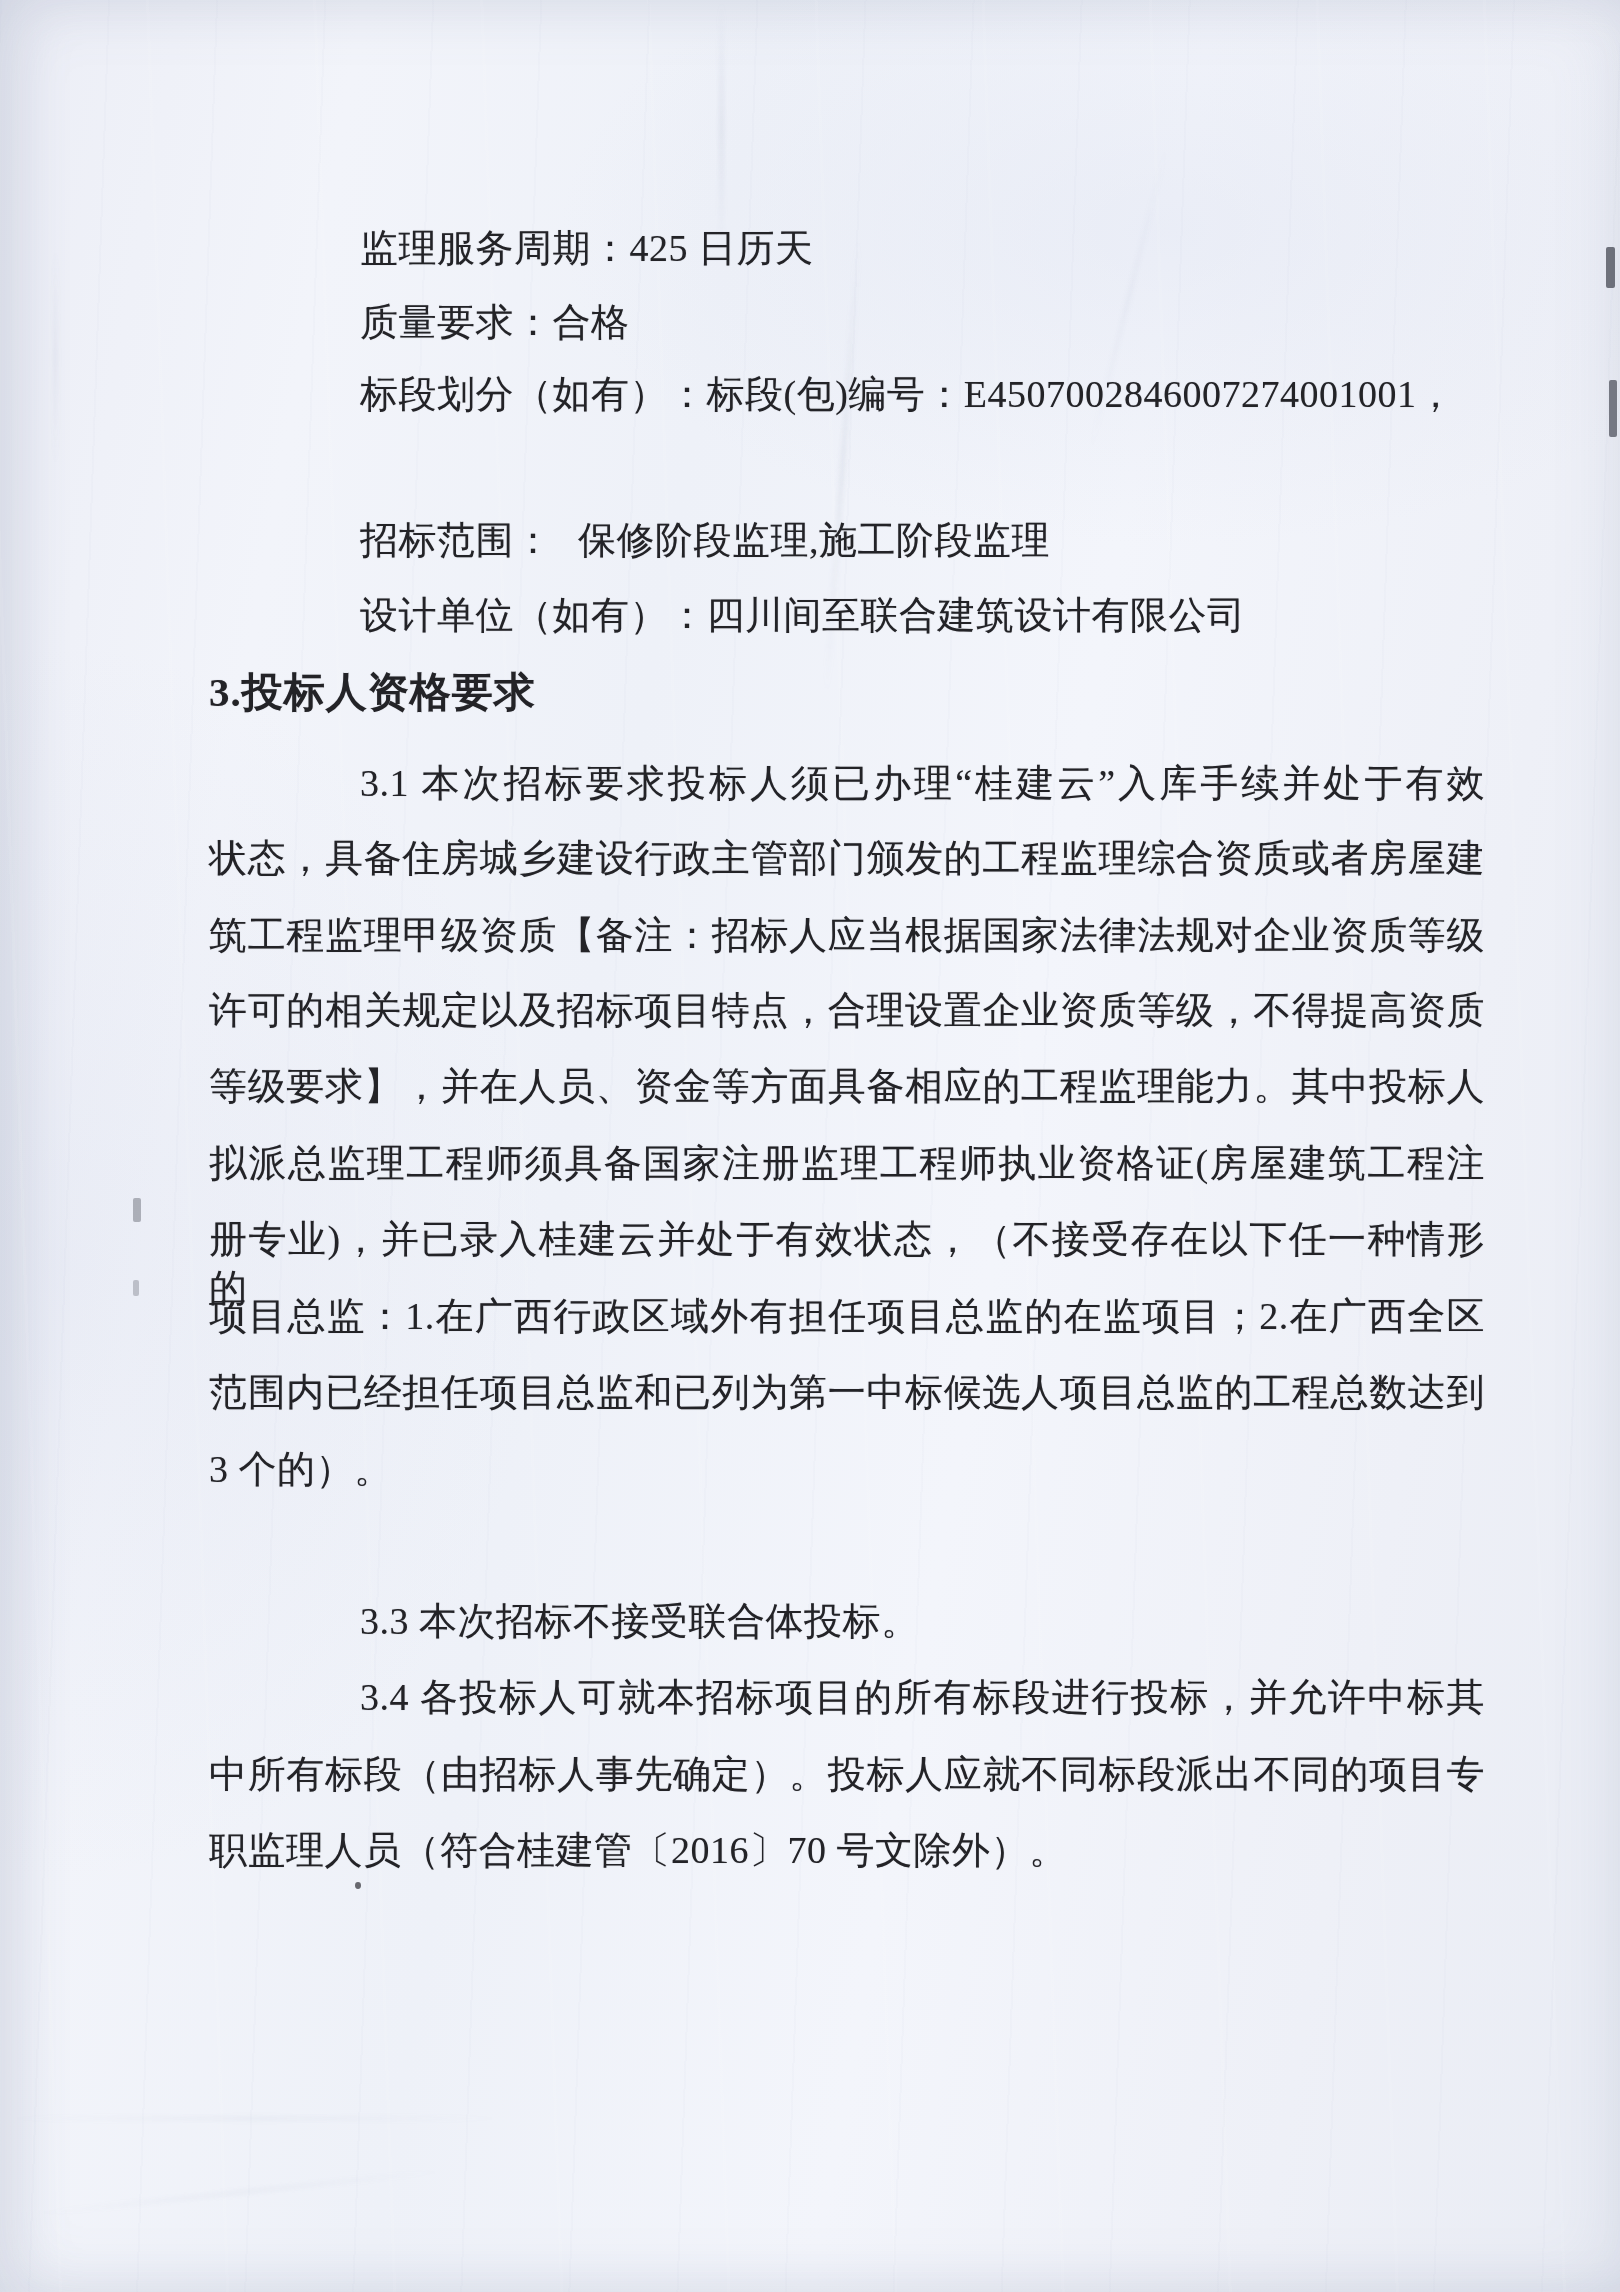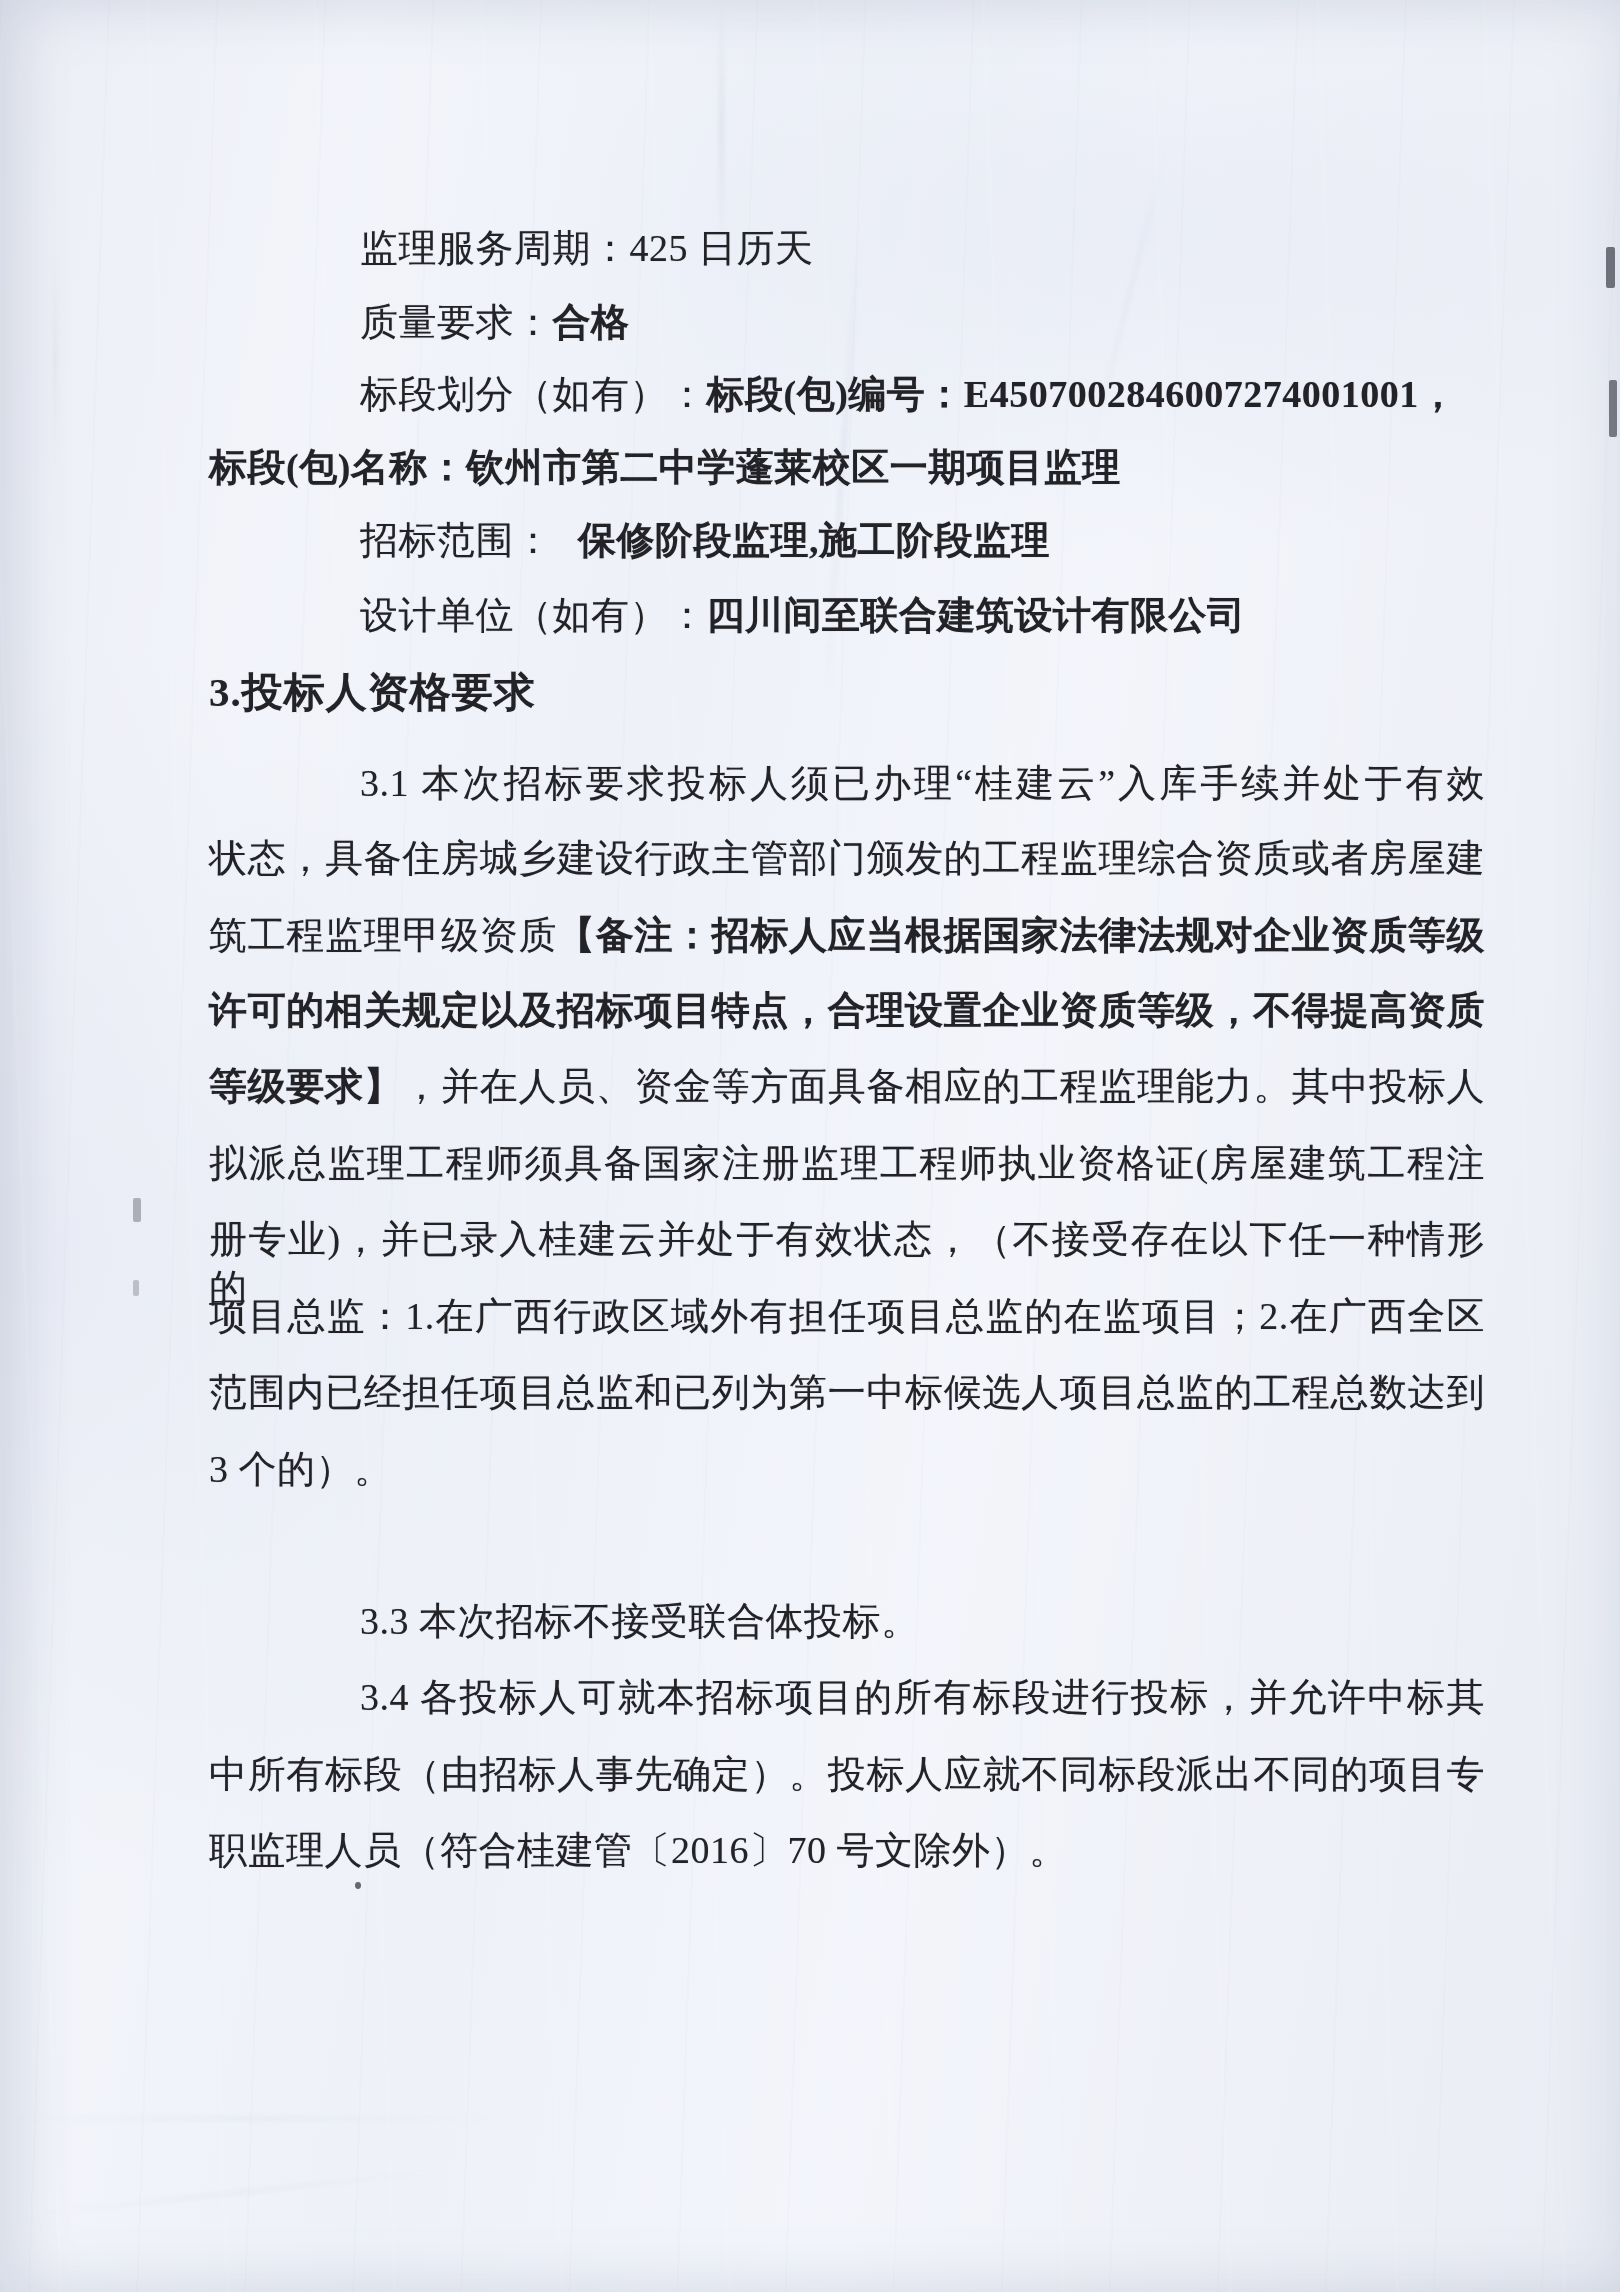--- a/index.html
+++ b/index.html
@@ -27,21 +27,21 @@
     left:209px;
     width:1276px;
     font-size:38px;
     line-height:49px;
     letter-spacing:0.5px;
     text-shadow:0 0 1px rgba(25,25,35,.30);
     white-space:normal;
   }
   .indent{left:360px;width:1125px;}
   .just{text-align:justify;text-align-last:justify;}
-  .b{font-weight:700;}
+  .b{font-weight:400;}
   .heading{font-size:41px;font-weight:700;letter-spacing:1px;}
   .gap{margin-left:25.5px;margin-top:44px;}
   .crease{position:absolute;pointer-events:none;}
   .vcrease{width:2.9px;background:linear-gradient(to bottom,transparent,rgba(130,140,172,.20),transparent);filter:blur(2.9px);}
   .hcrease{height:2.9px;background:linear-gradient(to right,transparent,rgba(130,140,172,.20),transparent);filter:blur(2.9px);}
   .edge-mark{position:absolute;background:#474a55;border-radius:2px;filter:blur(0.6px);}
   .ink-dot{position:absolute;left:355px;top:1882px;width:5.9px;height:6.9px;background:#3a3a40;border-radius:50%;opacity:.75;}
 </style>
 </head>
 <body>
@@ -68,23 +68,20 @@
   </div>
 
   <div class="line indent" style="top:298px">
     <span>质量要求：</span><span class="b">合格</span>
   </div>
 
   <div class="line indent" style="top:370px">
     <span>标段划分（如有）：</span><span class="b">标段(包)编号：E4507002846007274001001，</span>
   </div>
 
-  <div class="line b" style="top:443px">
-    <span>标段(包)名称：钦州市第二中学蓬莱校区一期项目监理</span>
-  </div>
 
   <div class="line indent" style="top:516px">
     <span>招标范围：</span><span class="b gap">保修阶段监理,施工阶段监理</span>
   </div>
 
   <div class="line indent" style="top:591px">
     <span>设计单位（如有）：</span><span class="b">四川间至联合建筑设计有限公司</span>
   </div>
 
   <div class="line heading" style="top:668px">

